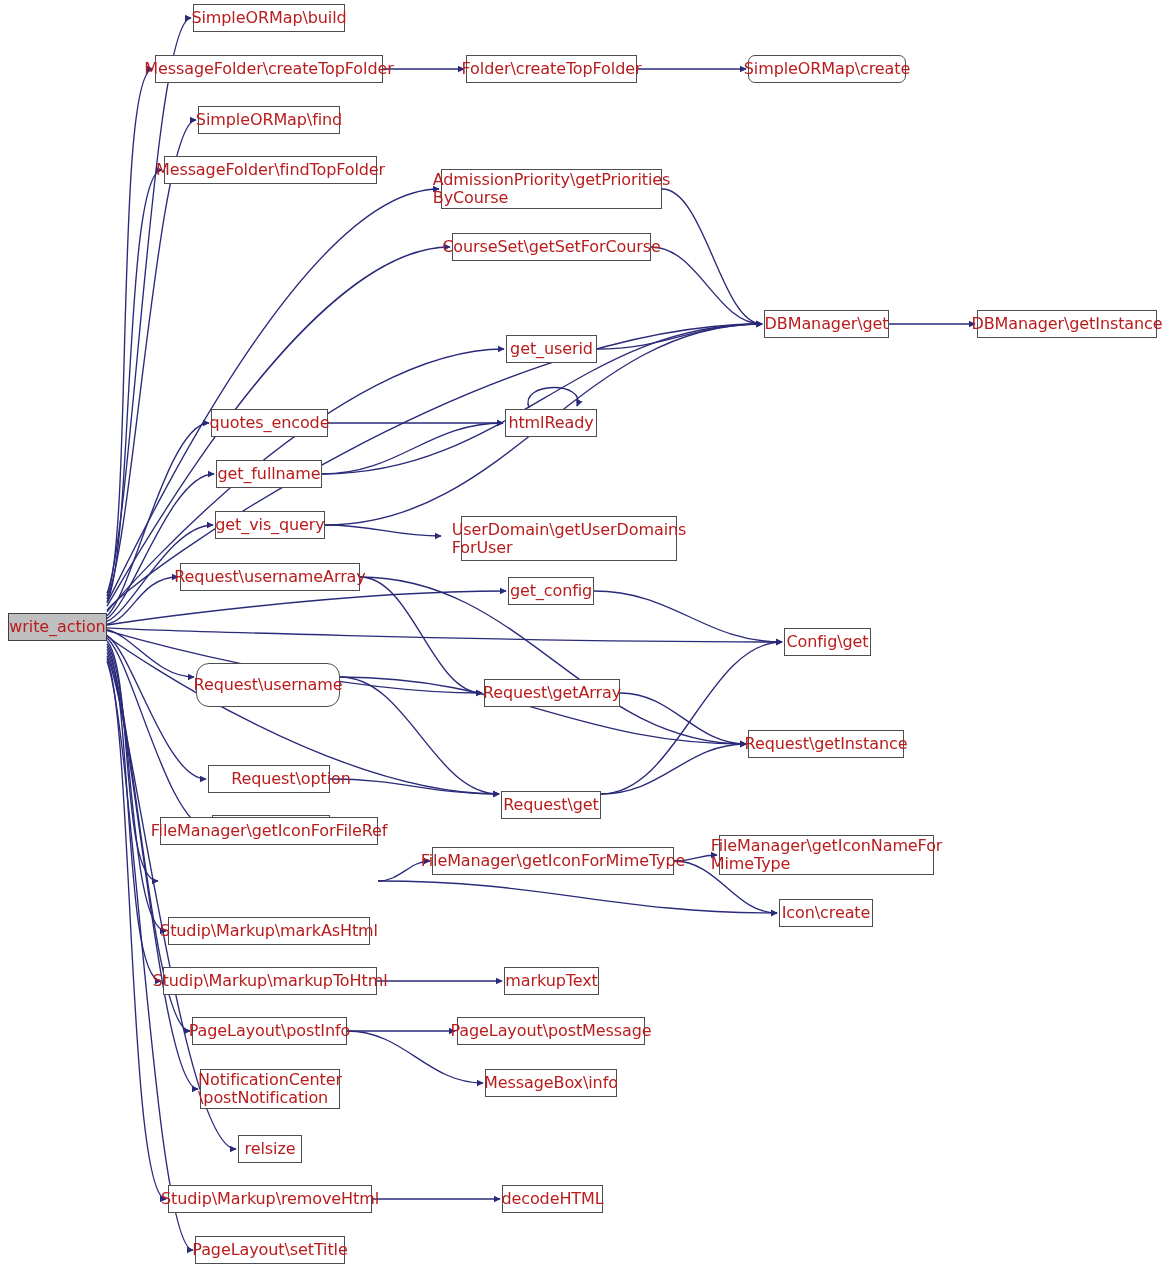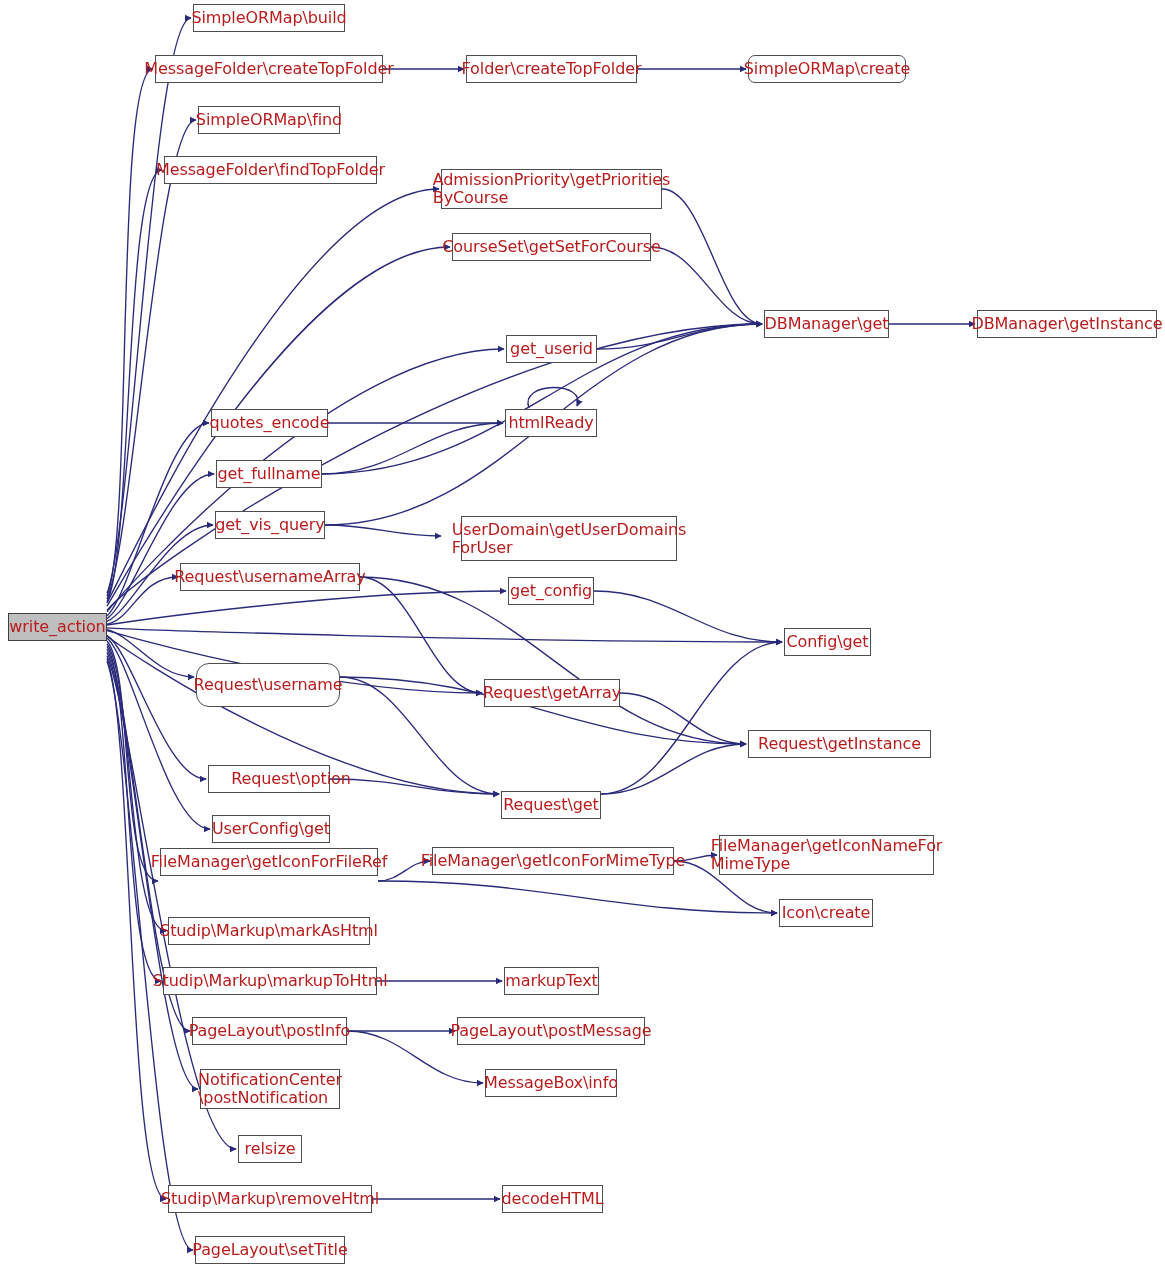--- a/index.html
+++ b/index.html
@@ -111,25 +111,25 @@
       <div class="node" style="left: 505px; top: 409px; width: 92px; height: 28px;">htmlReady</div>
       <div class="node" style="left: 216px; top: 460px; width: 106px; height: 28px;">get_fullname</div>
       <div class="node" style="left: 215px; top: 511px; width: 110px; height: 28px;">get_vis_query</div>
       <div class="node" style="left: 443px; top: 516px; width: 216px; height: 45px; margin-left: 18px;">UserDomain\getUserDomains
 ForUser</div>
       <div class="node" style="left: 180px; top: 563px; width: 180px; height: 28px;">Request\usernameArray</div>
       <div class="node" style="left: 508px; top: 577px; width: 86px; height: 28px;">get_config</div>
       <div class="node" style="left: 784px; top: 628px; width: 87px; height: 28px;">Config\get</div>
       <div class="node" style="left: 196px; top: 663px; width: 144px; height: 44px; border-radius: 13px;">Request\username</div>
       <div class="node" style="left: 484px; top: 679px; width: 136px; height: 28px;">Request\getArray</div>
-      <div class="node" style="left: 748px; top: 730px; width: 183px; height: 28px;">Request\getInstance</div>
+      <div class="node" style="left: 748px; top: 730px; width: 156px; height: 28px;">Request\getInstance</div>
       <div class="node" style="left: 208px; top: 765px; width: 122px; height: 28px; padding-left: 44px;">Request\option</div>
       <div class="node" style="left: 501px; top: 780px; width: 100px; height: 28px; margin-top: 11px;">Request\get</div>
       <div class="node" style="left: 212px; top: 815px; width: 118px; height: 28px;">UserConfig\get</div>
-      <div class="node" style="left: 160px; top: 848px; width: 218px; height: 28px;">FileManager\getIconForFileRef</div>
+      <div class="node" style="left: 160px; top: 817px; width: 218px; height: 28px;">FileManager\getIconForFileRef</div>
       <div class="node" style="left: 432px; top: 847px; width: 242px; height: 28px;">FileManager\getIconForMimeType</div>
       <div class="node" style="left: 719px; top: 835px; width: 215px; height: 40px;">FileManager\getIconNameFor
 MimeType</div>
       <div class="node" style="left: 779px; top: 899px; width: 94px; height: 28px;">Icon\create</div>
       <div class="node" style="left: 168px; top: 917px; width: 202px; height: 28px;">Studip\Markup\markAsHtml</div>
       <div class="node" style="left: 163px; top: 967px; width: 214px; height: 28px;">Studip\Markup\markupToHtml</div>
       <div class="node" style="left: 504px; top: 967px; width: 95px; height: 28px;">markupText</div>
       <div class="node" style="left: 192px; top: 1017px; width: 155px; height: 28px;">PageLayout\postInfo</div>
       <div class="node" style="left: 457px; top: 1017px; width: 188px; height: 28px;">PageLayout\postMessage</div>
       <div class="node" style="left: 200px; top: 1069px; width: 140px; height: 40px;">NotificationCenter

